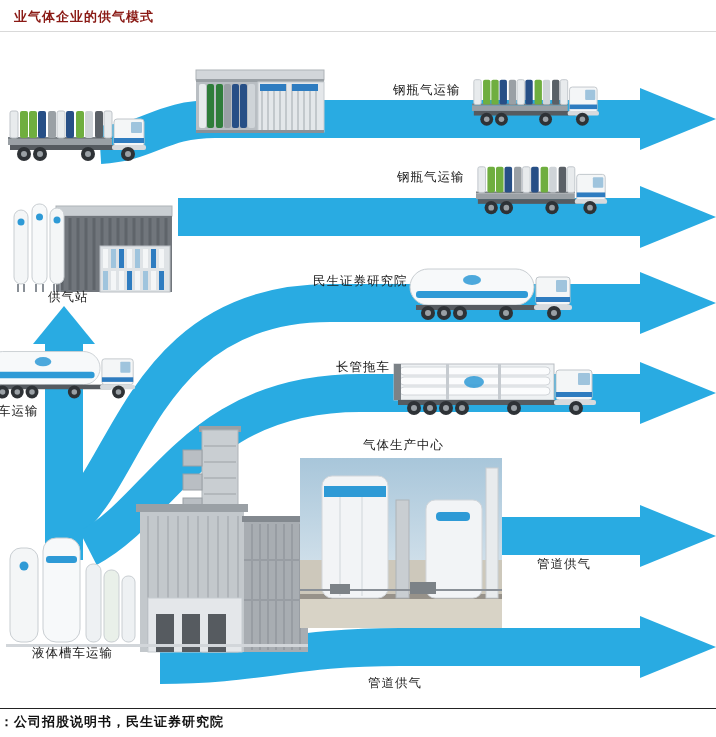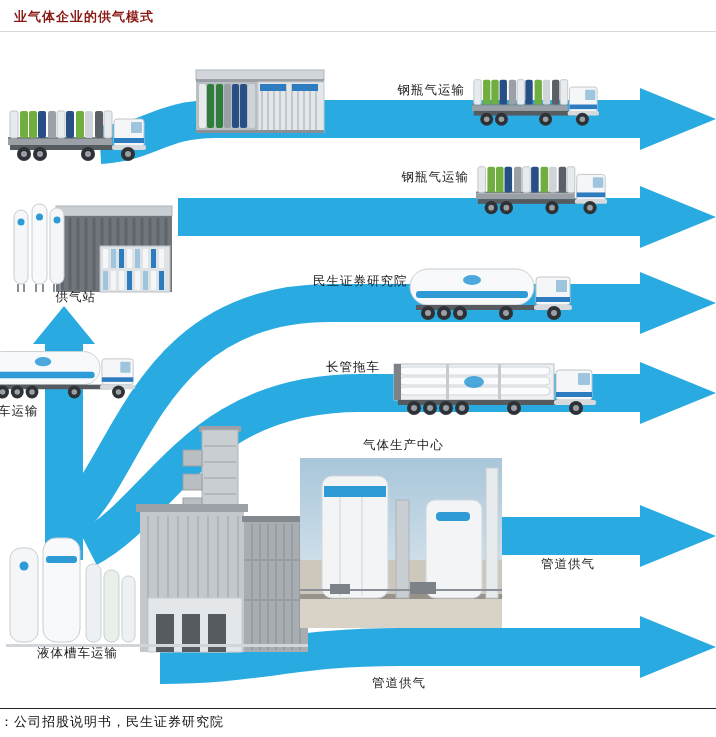--- a/index.html
+++ b/index.html
@@ -1,29 +1,29 @@
 <!DOCTYPE html>
 <html style="--arrow-color: #29ABE2; --title-red: #8A1A15; --logo-blue: #2E9AD6;"><head>
 <meta charset="utf-8">
 <style>
   html,body{margin:0;padding:0;background:#ffffff;}
   body{width:716px;height:737px;position:relative;overflow:hidden;
        font-family:"Liberation Sans",sans-serif;}
-  .abs{position:absolute;}
+  .abs{position:absolute;font-weight:bold;}
   #figure-title{left:0;top:8px;font-size:13px;font-weight:bold;
     color:var(--title-red,#8A1A15);letter-spacing:1px;white-space:nowrap;margin-left:14px;}
   #title-divider{left:0;top:31px;width:716px;height:1px;background:#d9d9d9;}
   #footer-divider{left:0;top:708px;width:716px;height:1px;background:#222;}
   #figure-source{left:0;top:713px;font-size:13px;color:#111;
     font-family:"Liberation Serif",serif;letter-spacing:1px;white-space:nowrap;}
   svg.diagram{position:absolute;left:0;top:0;}
   .band{fill:none;stroke:var(--arrow-color,#29ABE2);stroke-width:38;}
   .head{fill:var(--arrow-color,#29ABE2);}
   .headfill{fill:var(--arrow-color,#29ABE2);}
-  .lbl{position:absolute;font-size:12.5px;color:#1a1a1a;text-align:right;
+  .lbl{position:absolute;font-size:12.5px;color:#1a1a1a;text-align:left;
     letter-spacing:1px;white-space:nowrap;line-height:14px;}
 </style>
 </head>
 <body>
 
 <div class="abs" id="figure-title">业气体企业的供气模式</div>
 <div class="abs" id="title-divider"></div>
 
 <svg class="diagram" width="716" height="737" viewBox="0 0 716 737">
   <defs>
@@ -247,21 +247,21 @@
       <use href="#truckTank"></use>
     </g>
   <g transform="translate(394,356)">
       <use href="#truckTube"></use>
     </g>
 </svg>
 
 <div class="lbl" style="left:393px;top:83px;width:72px">钢瓶气运输</div>
 <div class="lbl" style="left:397px;top:170px;width:72px">钢瓶气运输</div>
 <div class="lbl" style="left:313px;top:274px;width:84px">民生证券研究院</div>
-<div class="lbl" style="left:322px;top:360px;width:58px">长管拖车</div>
+<div class="lbl" style="left:336px;top:360px;width:58px">长管拖车</div>
 <div class="lbl" style="left:363px;top:438px;width:72px">气体生产中心</div>
 <div class="lbl" style="left:537px;top:557px;width:58px">管道供气</div>
 <div class="lbl" style="left:368px;top:676px;width:58px">管道供气</div>
 <div class="lbl" style="left:48px;top:290px;width:48px">供气站</div>
 <div class="lbl" style="left:-2px;top:404px;width:46px;text-align:left">车运输</div>
 <div class="lbl" style="left:32px;top:646px;width:86px">液体槽车运输</div>
 
 <div class="abs" id="footer-divider"></div>
 <div class="abs" id="figure-source">：公司招股说明书，民生证券研究院</div>
 

